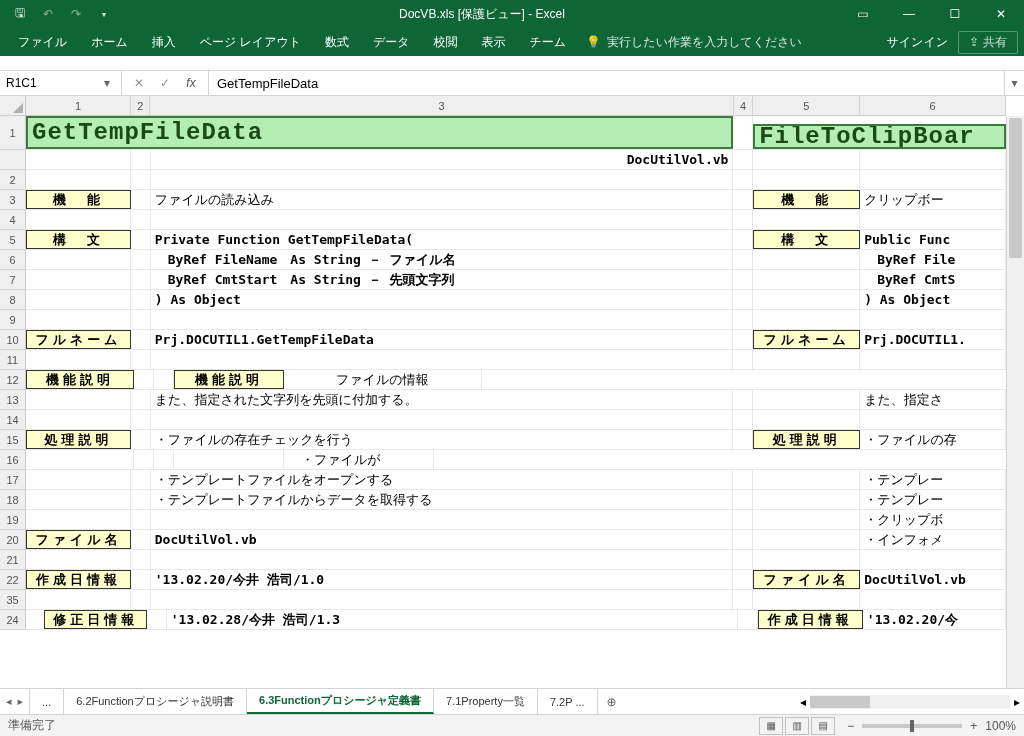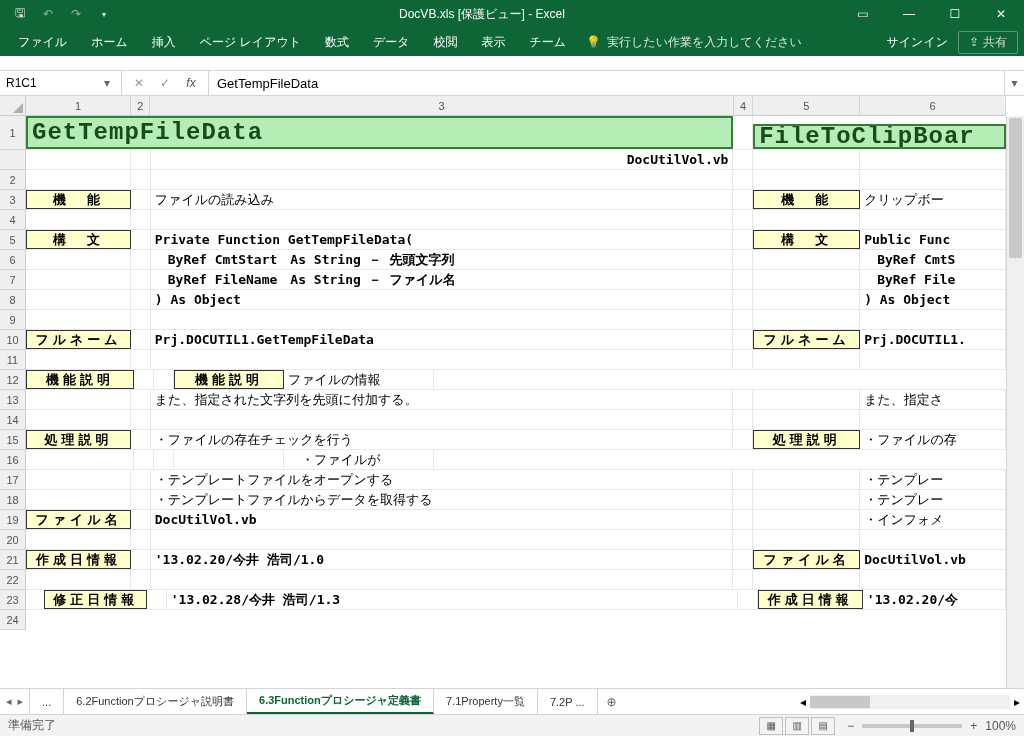--- a/index.html
+++ b/index.html
@@ -143,21 +143,21 @@
       <div>13</div>
       <div>14</div>
       <div>15</div>
       <div>16</div>
       <div>17</div>
       <div>18</div>
       <div>19</div>
       <div>20</div>
       <div>21</div>
       <div>22</div>
-      <div>23</div>
+      <div>35</div>
       <div>24</div>
     </div>
   <div class="cells" id="cells">
       <div class="row tall">
         <div class="cell hdrcell" style="width: 728px;">GetTempFileData</div>
         <div class="cell " style="width: 20px;"></div>
         <div class="cell hdrcell" style="width: 260px; margin-top: 8px;">FileToClipBoar</div>
       </div>
       <div class="row">
         <div class="cell " style="width: 108px;"></div>
@@ -195,32 +195,32 @@
         <div class="cell lbl" style="width: 108px;">構　文</div>
         <div class="cell " style="width: 20px;"></div>
         <div class="cell mono" style="width: 600px;">Private Function GetTempFileData(</div>
         <div class="cell " style="width: 20px;"></div>
         <div class="cell lbl" style="width: 110px;">構　文</div>
         <div class="cell mono" style="width: 150px;">Public Func</div>
       </div>
       <div class="row">
         <div class="cell " style="width: 108px;"></div>
         <div class="cell " style="width: 20px;"></div>
+        <div class="cell mono" style="width: 600px;">　ByRef FileName　As String － ファイル名</div>
+        <div class="cell " style="width: 20px;"></div>
+        <div class="cell " style="width: 110px;"></div>
+        <div class="cell mono" style="width: 150px;">　ByRef File</div>
+      </div>
+      <div class="row">
+        <div class="cell " style="width: 108px;"></div>
+        <div class="cell " style="width: 20px;"></div>
         <div class="cell mono" style="width: 600px;">　ByRef CmtStart　As String － 先頭文字列</div>
         <div class="cell " style="width: 20px;"></div>
         <div class="cell " style="width: 110px;"></div>
         <div class="cell mono" style="width: 150px;">　ByRef CmtS</div>
-      </div>
-      <div class="row">
-        <div class="cell " style="width: 108px;"></div>
-        <div class="cell " style="width: 20px;"></div>
-        <div class="cell mono" style="width: 600px;">　ByRef FileName　As String － ファイル名</div>
-        <div class="cell " style="width: 20px;"></div>
-        <div class="cell " style="width: 110px;"></div>
-        <div class="cell mono" style="width: 150px;">　ByRef File</div>
       </div>
       <div class="row">
         <div class="cell " style="width: 108px;"></div>
         <div class="cell " style="width: 20px;"></div>
         <div class="cell mono" style="width: 600px;">) As Object</div>
         <div class="cell " style="width: 20px;"></div>
         <div class="cell " style="width: 110px;"></div>
         <div class="cell mono" style="width: 150px;">) As Object</div>
       </div>
       <div class="row">
@@ -245,21 +245,21 @@
         <div class="cell " style="width: 600px;"></div>
         <div class="cell " style="width: 20px;"></div>
         <div class="cell " style="width: 110px;"></div>
         <div class="cell " style="width: 150px;"></div>
       </div>
       <div class="row">
         <div class="cell lbl" style="width: 108px;">機能説明</div>
         <div class="cell " style="width: 20px;"></div>
         <div class="cell " style="width: 20px;"></div>
         <div class="cell lbl" style="width: 110px;">機能説明</div>
-        <div class="cell " style="width: 150px;">ファイルの情報</div>
+        <div class="cell " style="width: 150px; margin-left: 48px;">ファイルの情報</div>
       </div>
       <div class="row">
         <div class="cell " style="width: 108px;"></div>
         <div class="cell " style="width: 20px;"></div>
         <div class="cell " style="width: 600px;">また、指定された文字列を先頭に付加する。</div>
         <div class="cell " style="width: 20px;"></div>
         <div class="cell " style="width: 110px;"></div>
         <div class="cell " style="width: 150px;">また、指定さ</div>
       </div>
       <div class="row">
@@ -293,20 +293,28 @@
         <div class="cell " style="width: 110px;"></div>
         <div class="cell " style="width: 150px;">・テンプレー</div>
       </div>
       <div class="row">
         <div class="cell " style="width: 108px;"></div>
         <div class="cell " style="width: 20px;"></div>
         <div class="cell " style="width: 600px;">・テンプレートファイルからデータを取得する</div>
         <div class="cell " style="width: 20px;"></div>
         <div class="cell " style="width: 110px;"></div>
         <div class="cell " style="width: 150px;">・テンプレー</div>
+      </div>
+      <div class="row">
+        <div class="cell " style="width: 108px;"></div>
+        <div class="cell " style="width: 20px;"></div>
+        <div class="cell " style="width: 600px;"></div>
+        <div class="cell " style="width: 20px;"></div>
+        <div class="cell " style="width: 110px;"></div>
+        <div class="cell " style="width: 150px;">・クリップボ</div>
       </div>
       <div class="row">
         <div class="cell lbl" style="width: 108px;">ファイル名</div>
         <div class="cell " style="width: 20px;"></div>
         <div class="cell mono" style="width: 600px;">DocUtilVol.vb</div>
         <div class="cell " style="width: 20px;"></div>
         <div class="cell " style="width: 110px;"></div>
         <div class="cell " style="width: 150px;">・インフォメ</div>
       </div>
       <div class="row">

